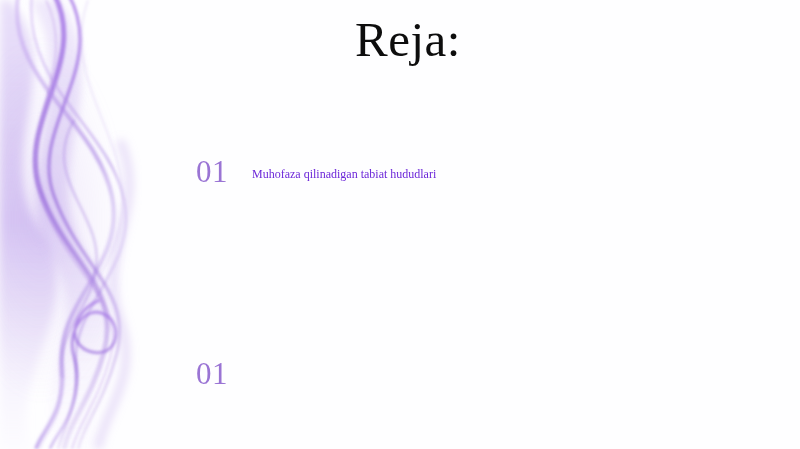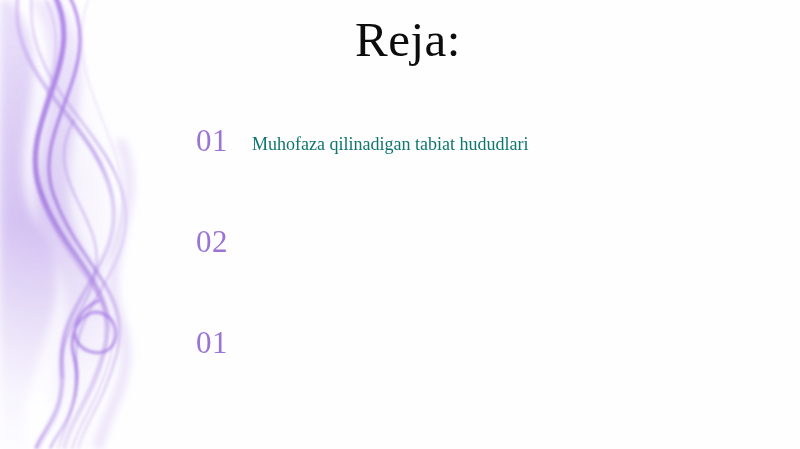--- a/index.html
+++ b/index.html
@@ -64,37 +64,37 @@
 
   
   .list {
     position: absolute;
     left: 196px;
     top: 116px;
     width: 560px;
   }
   .item {
     display: flex;
-    align-items: flex-start;
+    align-items: center;
     height: 101px;
   }
   .num {
     width: 56px;
     flex: 0 0 56px;
     font-size: 31px;
     line-height: 1;
     color: #9a74d4;
     font-family: "Liberation Serif", serif;
     letter-spacing: 0.5px;
     padding-top: 9px;
   }
   .txt {
-    font-size: 18px;
+    font-size: 12px;
     line-height: 1.3;
-    color: #0f766e;
+    color: #6d28d9;
     font-family: "Liberation Serif", serif;
     padding-top: 17px;
   }
 </style>
 </head>
 <body>
 
 <div class="slide">
 
   <div class="art">
@@ -145,21 +145,20 @@
   <div class="title">Reja:</div>
 
   <div class="list">
 
     <div class="item">
       <div class="num">01</div>
       <div class="txt">Muhofaza qilinadigan tabiat hududlari</div>
     </div>
 
     <div class="item">
-      <div class="num">02</div>
     </div>
 
     <div class="item">
       <div class="num">01</div>
     </div>
 
   </div>
 </div>
 
 </body></html>

